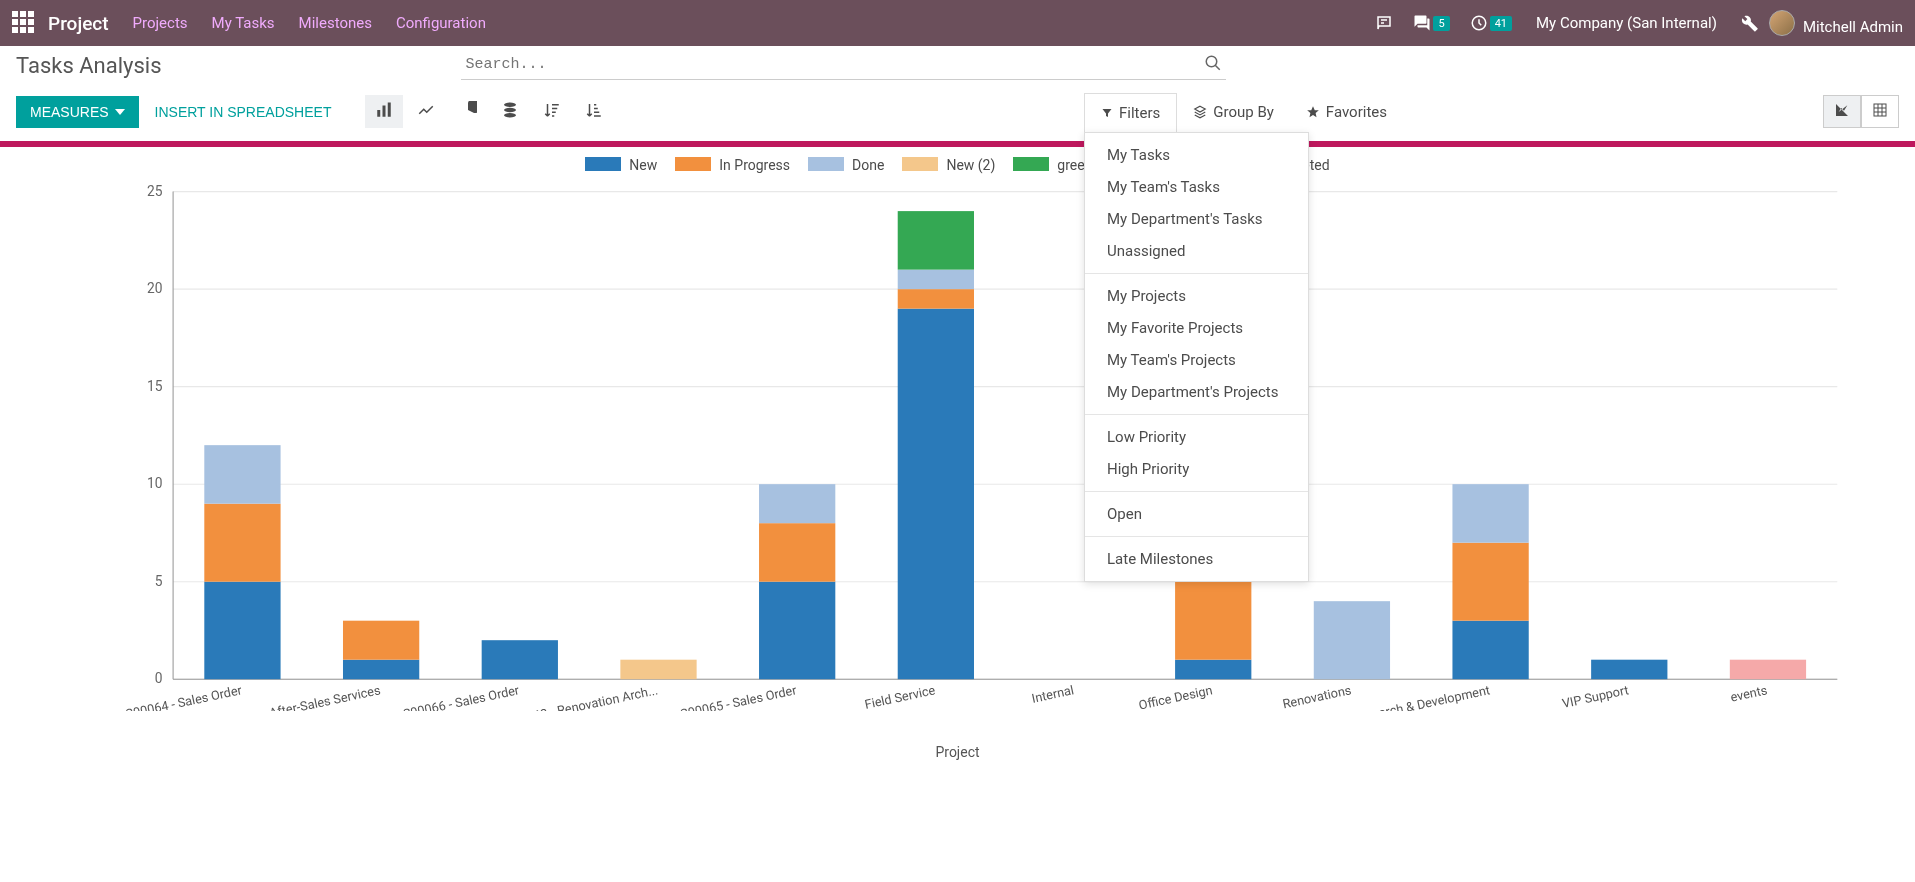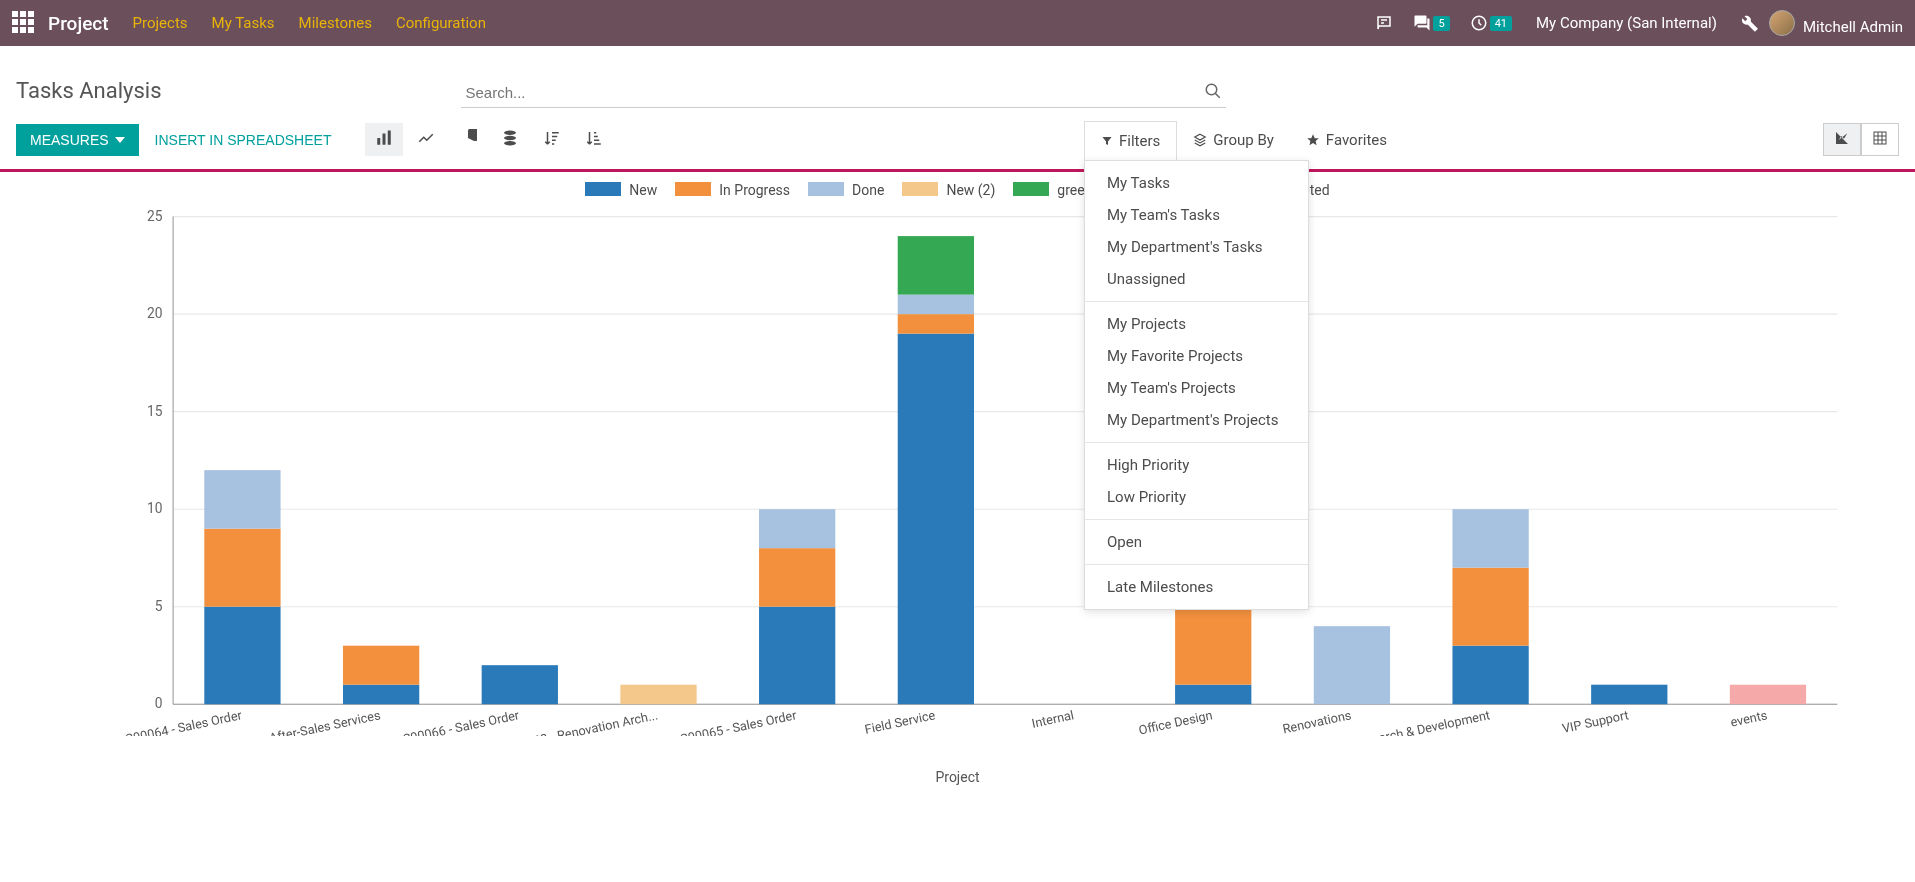--- a/index.html
+++ b/index.html
@@ -1,35 +1,35 @@
 <!DOCTYPE html>
 <html><head>
 <meta charset="utf-8">
 <style>
 * { box-sizing: border-box; margin: 0; padding: 0; }
 body { font-family: -apple-system, BlinkMacSystemFont, "Segoe UI", Roboto, sans-serif; font-size: 14px; color: #4c4c4c; background: #fff; }
 .topbar { background: #6b4f5b; color: #fff; height: 46px; display: flex; align-items: center; padding: 0 12px; }
 .apps-icon { width: 24px; height: 24px; display: grid; grid-template-columns: repeat(3,6px); grid-template-rows: repeat(3,6px); gap: 2px; cursor: pointer; margin-right: 12px; }
 .apps-icon span { background: #fff; }
 .brand { font-size: 19px; font-weight: 500; margin-right: 24px; }
-.nav-link { color: #eab308; margin-right: 24px; cursor: pointer; font-size: 15px; }
+.nav-link { color: #f0abfc; margin-right: 24px; cursor: pointer; font-size: 15px; }
 .spacer { flex: 1; }
 .top-icon { margin: 0 10px; cursor: pointer; position: relative; display: flex; align-items: center; }
 .badge { background: #00a09d; color: #fff; font-size: 11px; padding: 1px 5px; border-radius: 2px; margin-left: 2px; }
 .company { margin: 0 14px; cursor: pointer; font-size: 15px; }
 .avatar { width: 26px; height: 26px; border-radius: 50%; background: linear-gradient(135deg,#d4a574,#8b6f47); margin-right: 8px; border: 1px solid #aaa; }
 .user { display: flex; align-items: flex-end; cursor: pointer; font-size: 15px; }
 
-.header-row { display: flex; padding: 32px 16px 8px; }
+.header-row { display: flex; align-items: center; padding: 4px 16px 8px; }
 .page-title { font-size: 22px; color: #555; font-weight: 400; }
 .search-wrap { flex: 1; margin-left: auto; max-width: 765px; position: relative; margin-left: 300px; }
-.search-input { width: 100%; border: none; border-bottom: 1px solid #ccc; padding: 6px 30px 6px 4px; font-size: 15px; outline: none; }
+.search-input { width: 100%; border: none; border-bottom: 1px solid #ccc; padding: 6px 30px 6px 4px; font-size: 15px; outline: none; font-family: Liberation Mono, monospace; }
 .search-icon { position: absolute; right: 4px; top: 4px; cursor: pointer; }
 
-.toolbar-row { display: flex; align-items: center; padding: 4px 16px 10px; border-bottom: 3px solid #be185d; }
+.toolbar-row { display: flex; align-items: center; padding: 4px 16px 10px; border-bottom: 6px solid #be185d; }
 .measures-btn { background: #00a09d; color: #fff; border: none; padding: 8px 14px; font-size: 14px; cursor: pointer; display: flex; align-items: center; gap: 6px; }
 .link-btn { color: #00a09d; background: none; border: none; font-size: 14px; cursor: pointer; margin-left: 16px; text-transform: uppercase; }
 .icon-btn { background: none; border: none; padding: 6px 10px; cursor: pointer; color: #4c4c4c; margin-left: 4px; }
 .icon-btn.active { background: #eef0f2; }
 .toolbar-spacer { width: 30px; }
 
 .filter-tabs { display: flex; align-items: center; margin-left: auto; gap: 0; }
 .filter-tab { padding: 10px 16px; cursor: pointer; display: flex; align-items: center; gap: 6px; color: #4c4c4c; font-size: 15px; }
 .filter-tab.active { border: 1px solid #ddd; border-bottom: none; background: #fff; position: relative; top: 1px; }
 .view-switch { margin-left: auto; display: flex; }
@@ -170,22 +170,22 @@
         <div class="dropdown-item">My Tasks</div>
         <div class="dropdown-item">My Team's Tasks</div>
         <div class="dropdown-item">My Department's Tasks</div>
         <div class="dropdown-item">Unassigned</div>
         <div class="dropdown-sep"></div>
         <div class="dropdown-item">My Projects</div>
         <div class="dropdown-item">My Favorite Projects</div>
         <div class="dropdown-item">My Team's Projects</div>
         <div class="dropdown-item">My Department's Projects</div>
         <div class="dropdown-sep"></div>
+        <div class="dropdown-item">Low Priority</div>
         <div class="dropdown-item">High Priority</div>
-        <div class="dropdown-item">Low Priority</div>
         <div class="dropdown-sep"></div>
         <div class="dropdown-item">Open</div>
         <div class="dropdown-sep"></div>
         <div class="dropdown-item">Late Milestones</div>
       </div>
   </div>
 
   <div class="view-switch" style="margin-left:420px;">
     <button class="view-btn active"><svg width="16" height="16" viewBox="0 0 24 24" fill="#4c4c4c">
           <path d="M3 3v18h18M7 15l4-6 4 4 5-8"></path>

